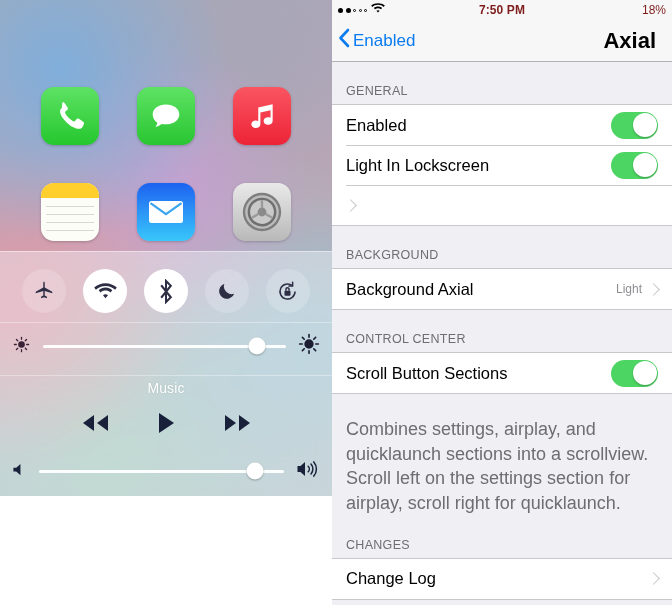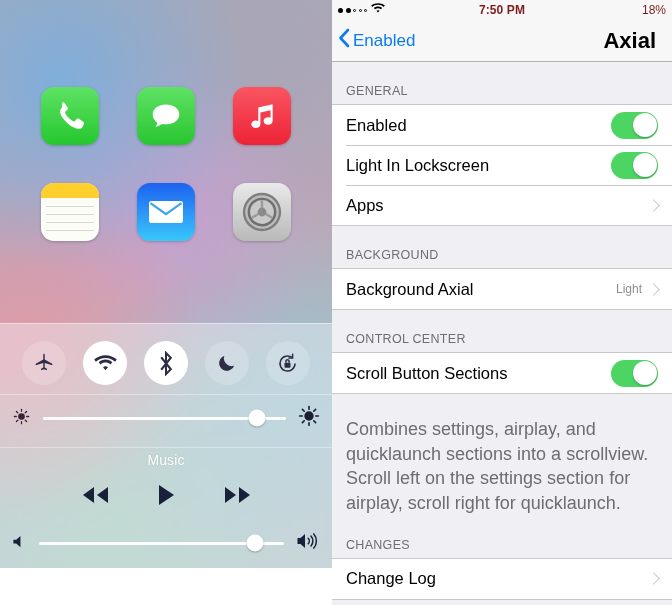--- a/index.html
+++ b/index.html
@@ -5,21 +5,21 @@
   * { box-sizing: border-box; margin: 0; padding: 0; }
   html, body {
     width: 672px; height: 605px;
     font-family: "Liberation Sans", sans-serif;
     overflow: hidden; background: #fff;
   }
   .screenshot { position: relative; width: 672px; height: 605px; display: flex; }
 
   
   .left-panel {
-    position: relative; width: 332px; height: 568px; overflow: hidden;
+    position: relative; width: 332px; height: 496px; overflow: hidden;
     background:
       radial-gradient(circle at 18% 14%, rgba(120,175,225,0.85) 0%, rgba(120,175,225,0) 34%),
       radial-gradient(circle at 8% 62%, rgba(232,150,165,0.85) 0%, rgba(232,150,165,0) 38%),
       radial-gradient(circle at 52% 38%, rgba(200,160,215,0.8) 0%, rgba(200,160,215,0) 40%),
       radial-gradient(circle at 90% 70%, rgba(150,200,210,0.75) 0%, rgba(150,200,210,0) 42%),
       radial-gradient(circle at 78% 12%, rgba(165,165,180,0.7) 0%, rgba(165,165,180,0) 45%),
       radial-gradient(circle at 30% 88%, rgba(150,210,180,0.7) 0%, rgba(150,210,180,0) 42%),
       linear-gradient(160deg, #a6aab6 0%, #b3a8bd 28%, #c4a6b4 50%, #a9b6c4 74%, #aebfc0 100%);
   }
 
@@ -390,21 +390,20 @@
             <span class="knob"></span>
           </span>
         </div>
         <div class="row">
           <span class="row-label">Light In Lockscreen</span>
           <span class="switch">
             <span class="knob"></span>
           </span>
         </div>
         <div class="row">
-          <span class="row-label">Apps</span>
           <span class="chevron"></span>
         </div>
       </div>
 
       <div class="sec-header">BACKGROUND</div>
       <div class="sec-group">
         <div class="row">
           <span class="row-label">Background Axial</span>
           <span class="row-value">Light</span>
           <span class="chevron"></span>

